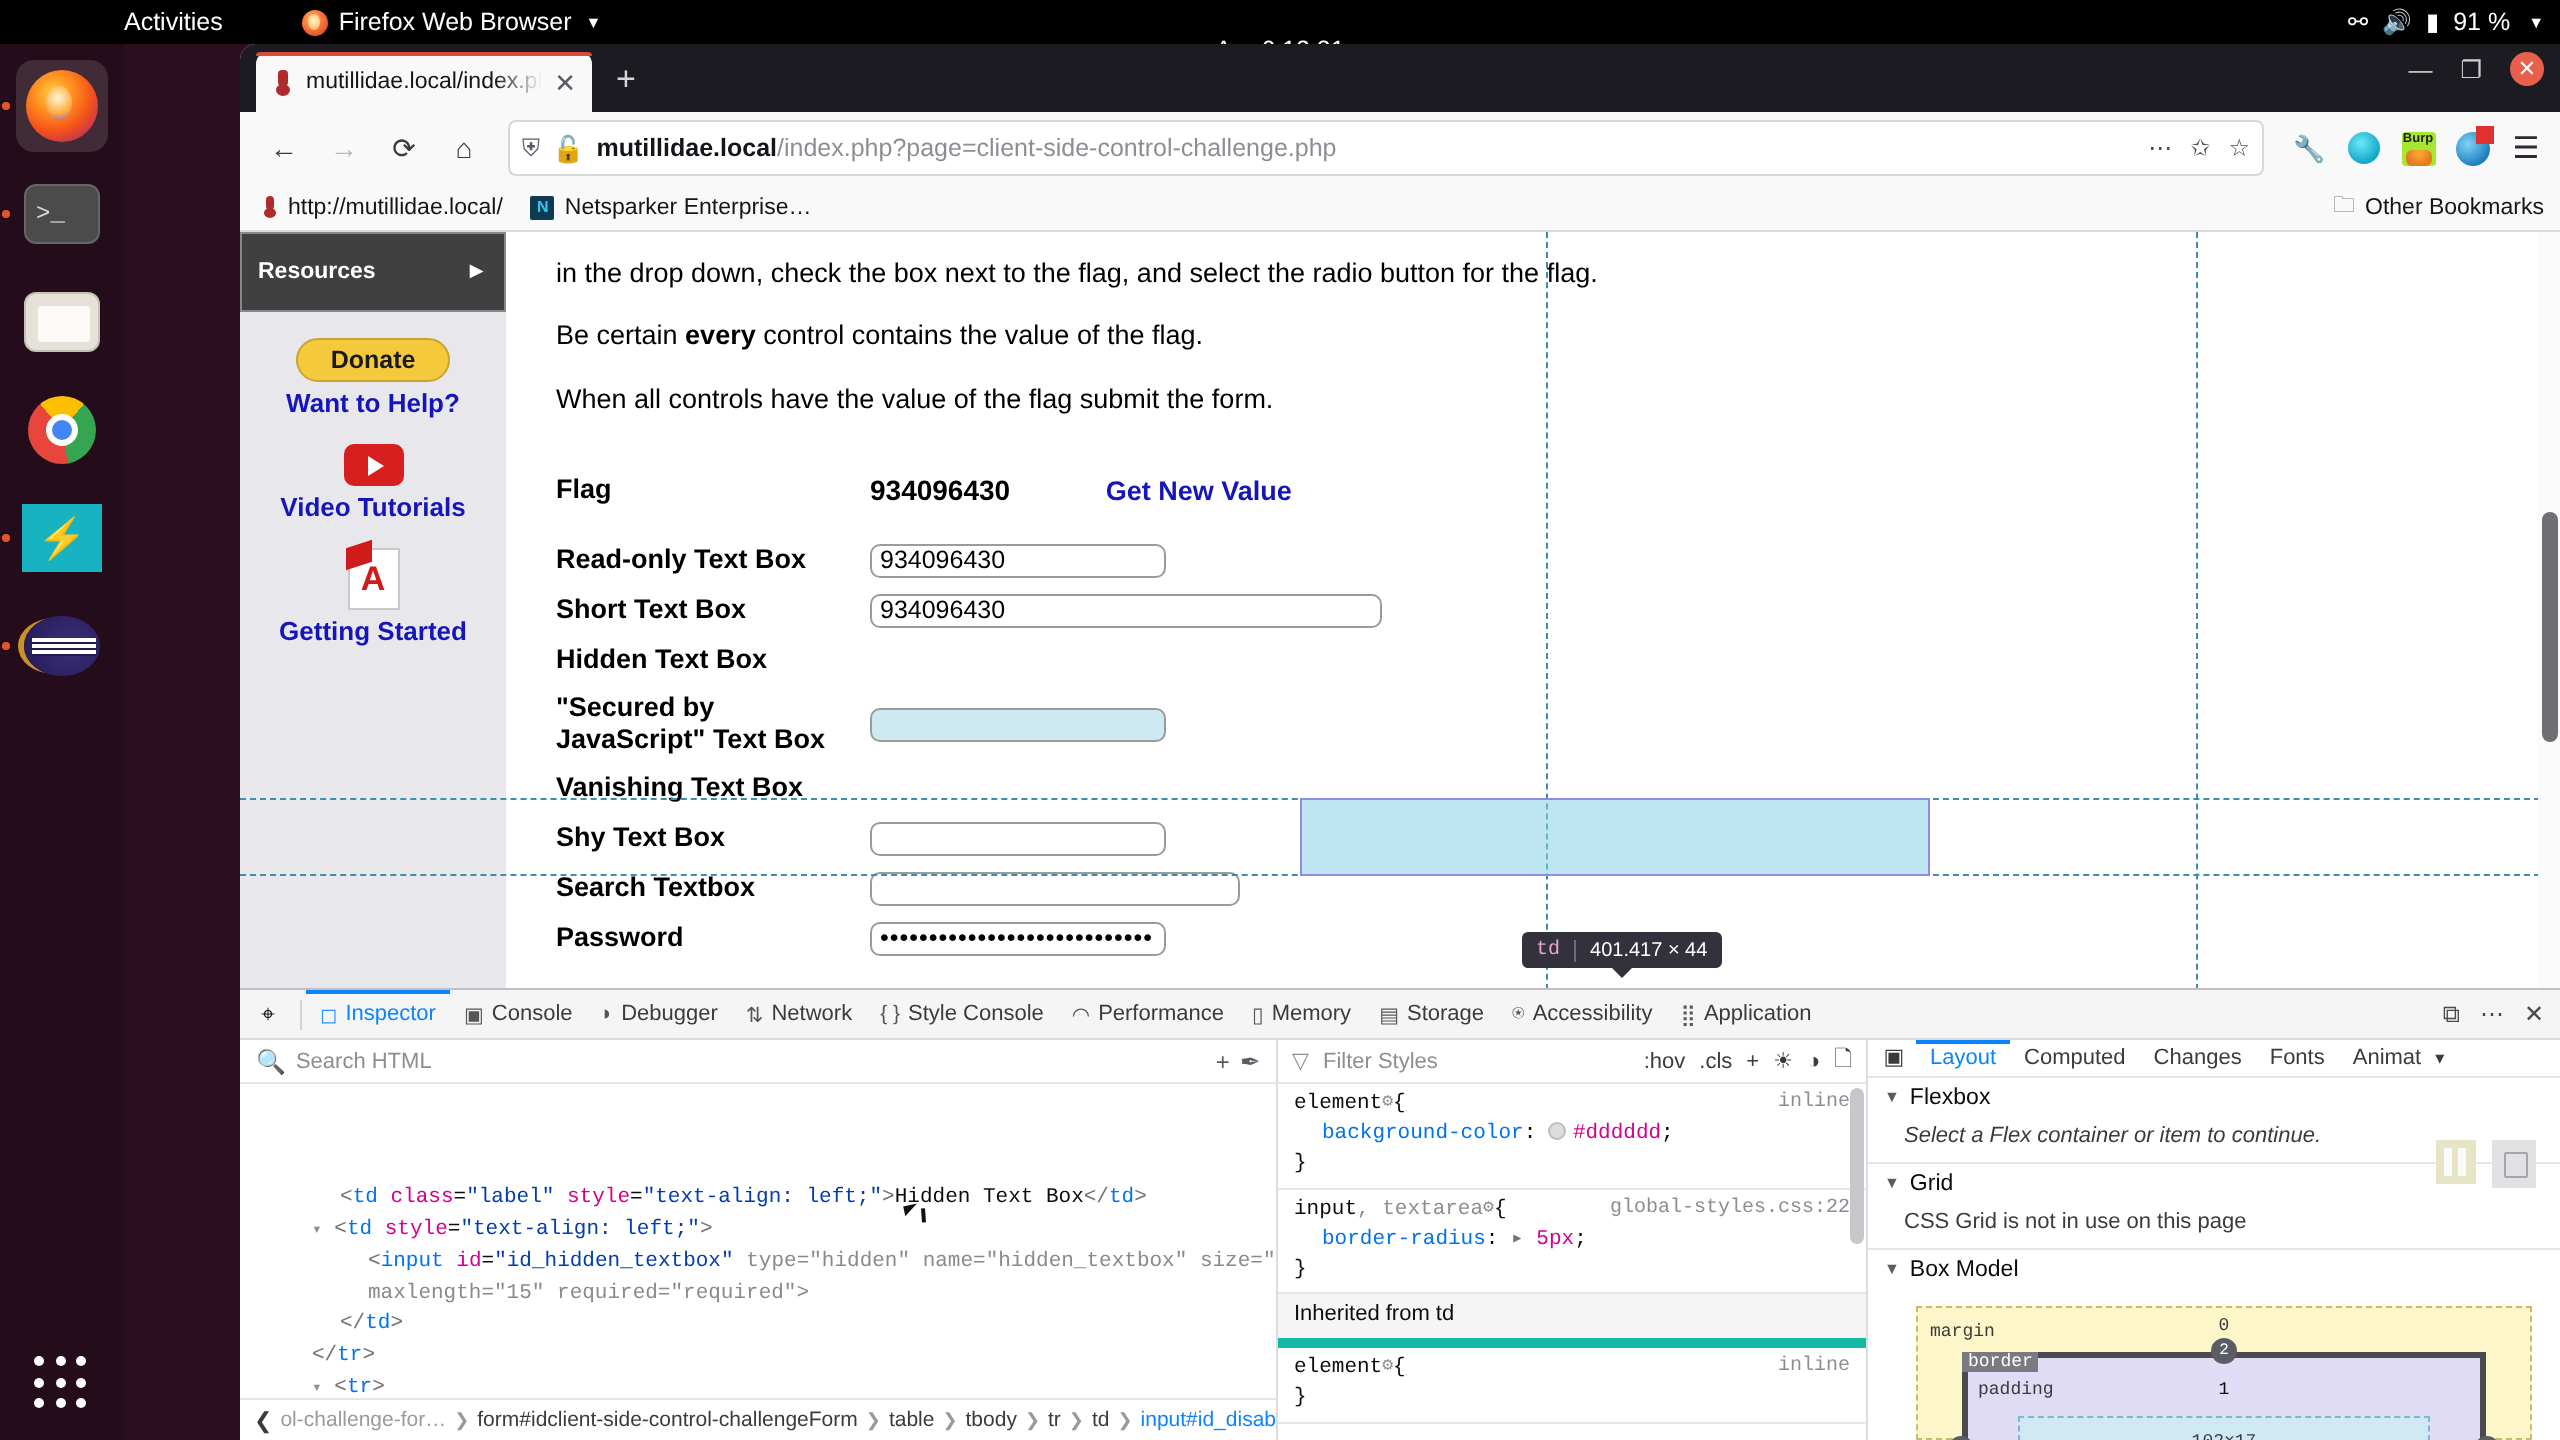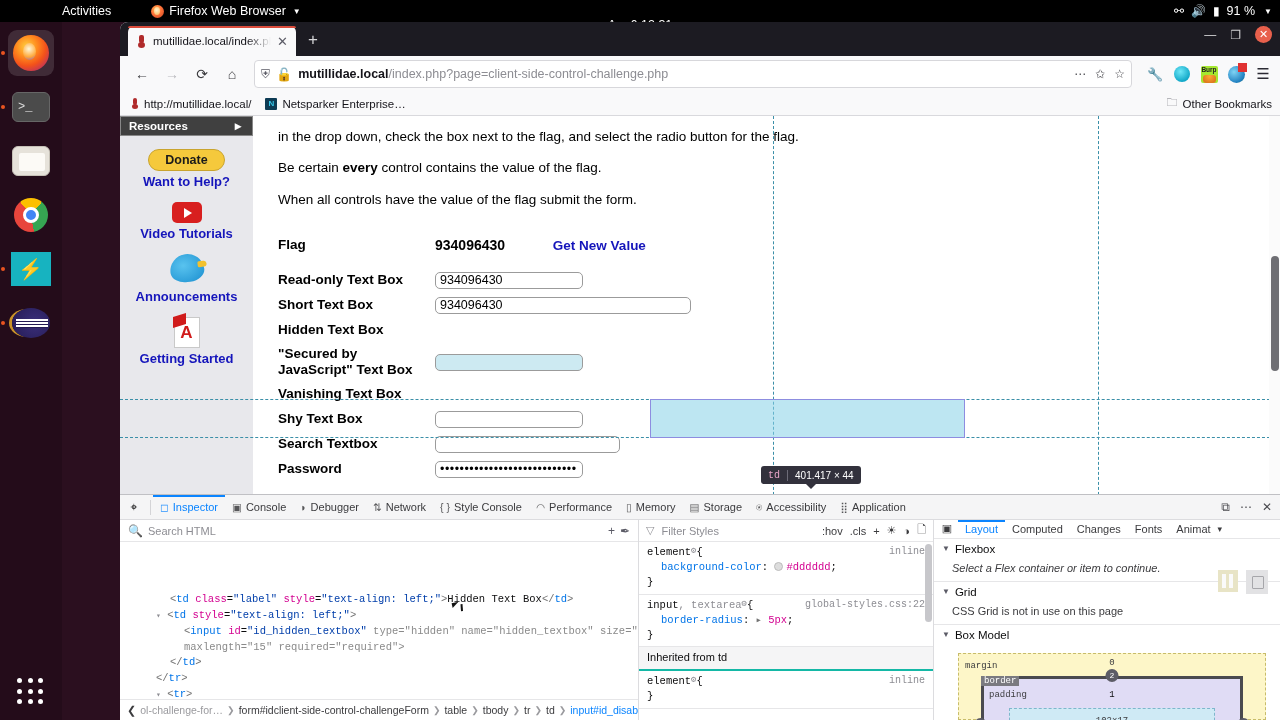--- a/index.html
+++ b/index.html
@@ -221,21 +221,21 @@
   .viewport {
     position: relative; height: 404px; background: #fff; overflow: hidden;
     display: flex;
   }
   .page-sidebar {
     width: 133px; background: #e8e8ec; flex: 0 0 auto; position: relative;
     padding-top: 0;
   }
   .res-bar {
     background: #404040; color: #fff; font-weight: bold; font-size: 11.5px;
-    padding: 3px 8px; display: flex; justify-content: space-between; align-items:center;
+    padding: 13px 8px; display: flex; justify-content: space-between; align-items:center;
     border: 1px solid #888;
   }
   .side-block { text-align: center; margin-top: 13px; }
   .side-label {
     color: #1515bb; font-weight: bold; font-size: 13px; margin-top: 3px;
     display: block;
   }
   .donate-btn {
     display: inline-block; background: #f5c93c; border-radius: 11px;
     padding: 3px 16px; font-weight: bold; font-size: 12.5px; color: #1a1a1a;
@@ -414,21 +414,21 @@
   .r-prop { color:#0074e8; padding-left: 14px; }
   .r-val { color:#d30090; }
   .r-brace { color:#0c0c0d; }
   .swatch {
     display:inline-block; width:9px;height:9px;border-radius:50%;
     background:#dddddd; border:1px solid #bcbcbc; vertical-align:-1px; margin-right:3px;
   }
   .gear { color:#8d8d93; font-size:9px; }
   .inherit-hdr {
     padding: 3px 8px; font-family:"Liberation Sans",sans-serif; font-size:11px;
-    background:#f5f5f6; border-bottom:2px solid #14b8a6; color:#0c0c0d;
+    background:#f5f5f6; border-bottom:5px solid #14b8a6; color:#0c0c0d;
   }
   .rules-scroll {
     position:absolute; right:1px; top:24px; width:7px; height:78px;
     background:#c7c7cb; border-radius:4px;
   }
 
   
   .layout-pane { flex:1; display:flex; flex-direction:column; min-width:0; }
   .layout-tabs {
     height: 22px; display:flex; align-items:center; gap:0; border-bottom:1px solid #e6e6e8;
@@ -621,24 +621,20 @@
           <span>Resources</span>
           <span>►</span>
         </div>
         <div class="side-block">
           <span class="donate-btn">Donate</span>
           <span class="side-label">Want to Help?</span>
         </div>
         <div class="side-block">
           <span class="yt-ico"></span>
           <span class="side-label">Video Tutorials</span>
-        </div>
-        <div class="side-block">
-          <span class="tw-ico"></span>
-          <span class="side-label">Announcements</span>
         </div>
         <div class="side-block">
           <span class="pdf-ico">A</span>
           <span class="side-label">Getting Started</span>
         </div>
       </div>
 
       <div class="page-main">
         <div class="content-pad">
           <div class="ptext">in the drop down, check the box next to the flag, and select the radio button for the flag.</div>

